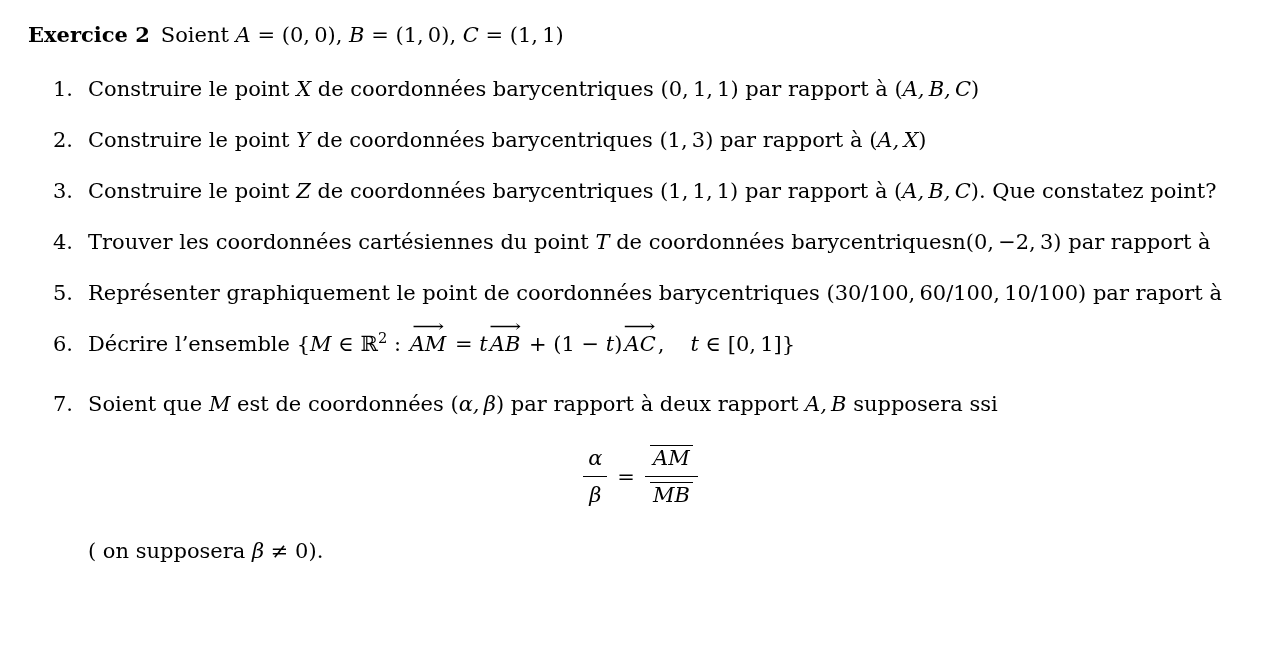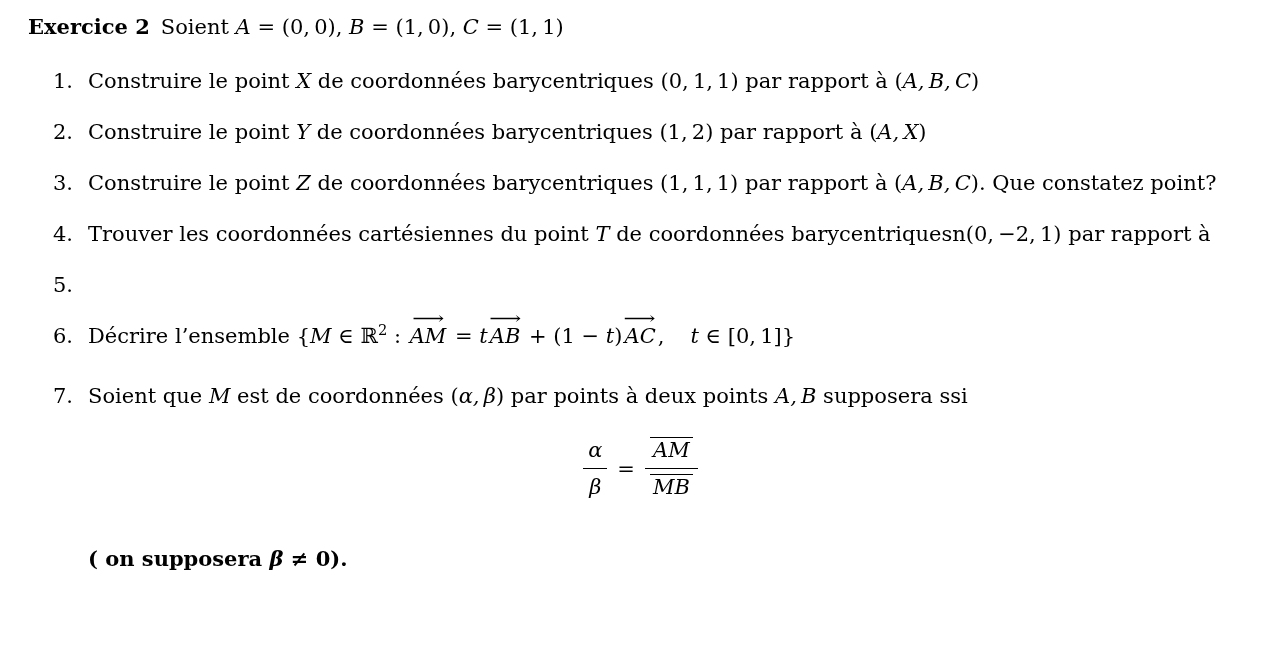--- a/index.html
+++ b/index.html
@@ -9,21 +9,21 @@
     color: #000000;
   }
   body {
     width: 1263px;
     height: 651px;
     overflow: hidden;
     font-family: "DejaVu Serif", "Liberation Serif", serif;
     font-size: 21px;
     line-height: 30px;
   }
-  .page { padding: 12px 10px 0 28px; }
+  .page { padding: 20px 10px 0 28px; }
 
   .header { white-space: nowrap; }
   .title { font-weight: bold; margin-right: 11px; }
 
   .item { display: flex; margin-top: 21px; }
   .item.first { margin-top: 24px; }
   .item.gap-large { margin-top: 30px; }
   .num {
     flex: none;
     width: 60px;
@@ -57,74 +57,75 @@
     flex-direction: column;
     align-items: stretch;
     vertical-align: middle;
     text-align: center;
   }
   .frac .fnum { padding: 0 5px 3px; border-bottom: 1.6px solid #000; }
   .frac .fden { padding: 3px 5px 0; }
   .eq-sign { display: inline-block; margin: 0 10px; vertical-align: middle; }
   .over { display: inline-block; border-top: 1.6px solid #000; padding: 0 3px; line-height: 1.2; }
 
-  .footnote { margin-top: 42px; margin-left: 60px; white-space: nowrap; font-weight: bold; }
+  .footnote { margin-top: 26px; margin-left: 60px; white-space: nowrap; }
 </style>
 </head>
 <body>
 
 <div class="page">
 
   <div class="header"><span class="title">Exercice 2</span><span>Soient </span><span class="it">A</span><span> = (0, 0), </span><span class="it">B</span><span> = (1, 0), </span><span class="it">C</span><span> = (1, 1)</span></div>
 
   <div class="item first">
     <span class="num">1.</span>
     <div class="body-col">
         <div class="line"><span>Construire le point </span><span class="it">X</span><span> de coordonnées barycentriques (0, 1, 1) par rapport à (</span><span class="it">A, B, C</span><span>)</span></div>
       </div>
   </div>
 
   <div class="item">
     <span class="num">2.</span>
     <div class="body-col">
-        <div class="line"><span>Construire le point </span><span class="it">Y</span><span> de coordonnées barycentriques (1, 2) par rapport à (</span><span class="it">A, X</span><span>)</span></div>
+        <div class="line"><span>Construire le point </span><span class="it">Y</span><span> de coordonnées barycentriques (1, 3) par rapport à (</span><span class="it">A, X</span><span>)</span></div>
       </div>
   </div>
 
   <div class="item">
     <span class="num">3.</span>
     <div class="body-col">
         <div class="line"><span>Construire le point </span><span class="it">Z</span><span> de coordonnées barycentriques (1, 1, 1) par rapport à (</span><span class="it">A, B, C</span><span>). Que constatez point?</span></div>
       </div>
   </div>
 
   <div class="item">
     <span class="num">4.</span>
     <div class="body-col">
-      <div class="line"><span>Trouver les coordonnées cartésiennes du point </span><span class="it">T</span><span> de coordonnées barycentriquesn(0, −2, 1) par rapport à</span></div>
+      <div class="line"><span>Trouver les coordonnées cartésiennes du point </span><span class="it">T</span><span> de coordonnées barycentriquesn(0, −2, 3) par rapport à</span></div>
     </div>
   </div>
 
   <div class="item">
     <span class="num">5.</span>
     <div class="body-col">
+      <div class="line"><span>Représenter graphiquement le point de coordonnées barycentriques (30/100, 60/100, 10/100) par raport à</span></div>
     </div>
   </div>
 
   <div class="item">
     <span class="num">6.</span>
     <div class="body-col">
         <div class="line"><span>Décrire l’ensemble {</span><span class="it">M</span><span> ∈ ℝ</span><sup>2</sup><span> : </span><span class="vec"><span class="arrow">⟶</span><span class="it">AM</span></span><span> = </span><span class="it">t</span><span class="vec"><span class="arrow">⟶</span><span class="it">AB</span></span><span> + (1 − </span><span class="it">t</span><span>)</span><span class="vec"><span class="arrow">⟶</span><span class="it">AC</span></span><span>,</span><span class="quad"></span><span class="it">t</span><span> ∈ [0, 1]}</span></div>
       </div>
   </div>
 
   <div class="item gap-large">
     <span class="num">7.</span>
     <div class="body-col">
-        <div class="line"><span>Soient que </span><span class="it">M</span><span> est de coordonnées (</span><span class="it">α, β</span><span>) par points à deux points </span><span class="it">A, B</span><span> supposera ssi</span></div>
+        <div class="line"><span>Soient que </span><span class="it">M</span><span> est de coordonnées (</span><span class="it">α, β</span><span>) par rapport à deux rapport </span><span class="it">A, B</span><span> supposera ssi</span></div>
       </div>
   </div>
 
   <div class="equation"><span class="frac">
         <span class="fnum it">α</span>
         <span class="fden it">β</span>
       </span><span class="eq-sign">=</span><span class="frac">
         <span class="fnum"><span class="over it">AM</span></span>
         <span class="fden"><span class="over it">MB</span></span>
       </span></div>

